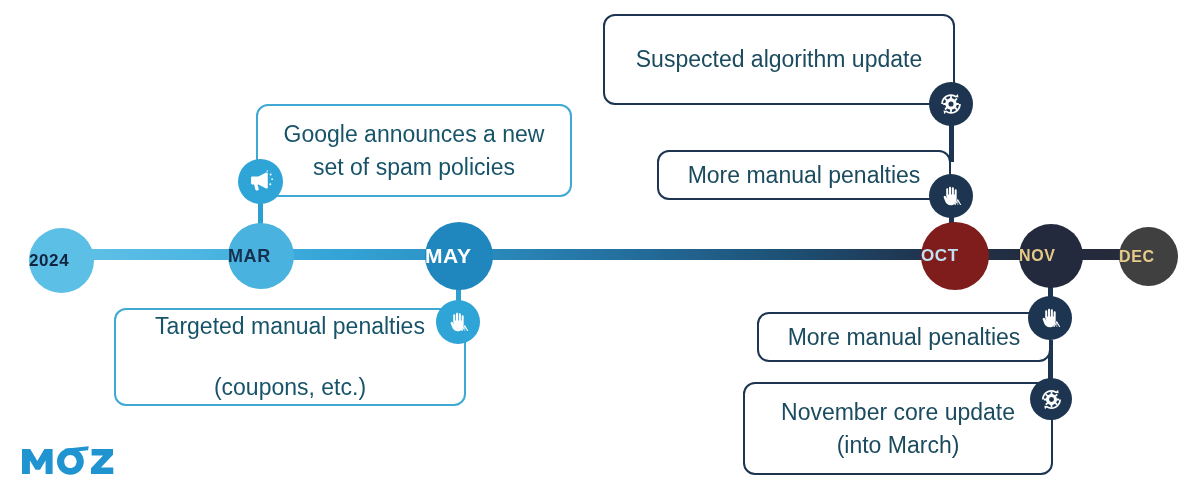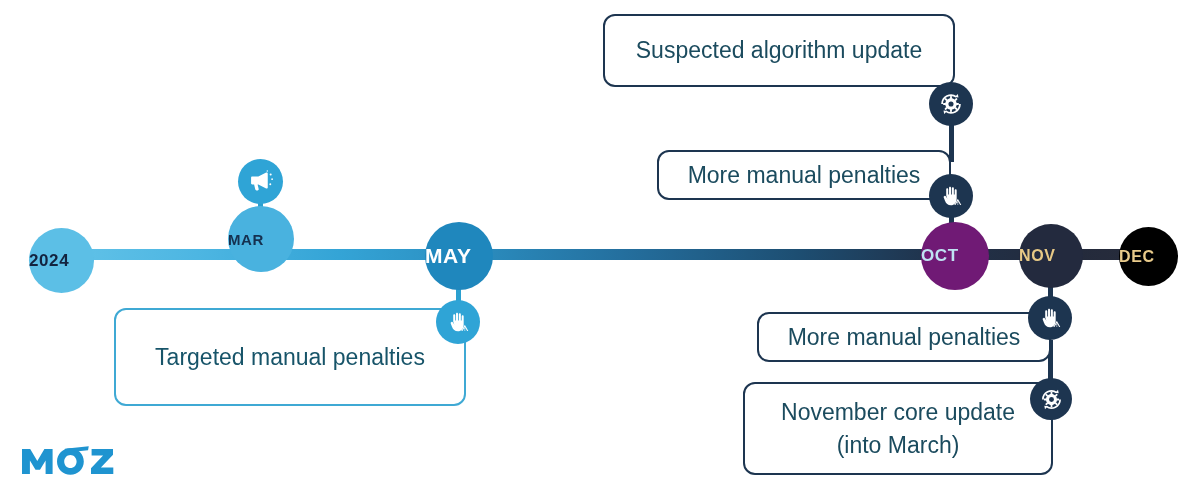--- a/index.html
+++ b/index.html
@@ -49,51 +49,51 @@
     user-select: none;
   }
   .node-2024 {
     left: 29px; top: 228px;
     width: 65px; height: 65px;
     background: #5cbfe6;
     color: #132440;
     font-size: 17px;
   }
   .node-mar {
-    left: 228px; top: 206px;
+    left: 228px; top: 223px;
     width: 66px; height: 66px;
     background: #49b2df;
     color: #15304f;
-    font-size: 15px;
+    font-size: 18px;
   }
   .node-may {
     left: 425px; top: 222px;
     width: 68px; height: 68px;
     background: #1f87bd;
     color: #ffffff;
     font-size: 21px;
   }
   .node-oct {
     left: 921px; top: 222px;
     width: 68px; height: 68px;
-    background: #701a75;
+    background: #7f1d1d;
     color: #bfe2f2;
     font-size: 17px;
   }
   .node-nov {
     left: 1019px; top: 224px;
     width: 64px; height: 64px;
     background: #232a3e;
     color: #e7c986;
     font-size: 16px;
   }
   .node-dec {
     left: 1119px; top: 227px;
     width: 59px; height: 59px;
-    background: #000000;
+    background: #404040;
     color: #e9cb8b;
     font-size: 16px;
   }
 
   
   .stem {
     position: absolute;
     background: #2bA0d0;
   }
   .stem.dark { background: #1d3550; }
@@ -144,51 +144,56 @@
   }
 </style>
 </head>
 <body>
 
 <div id="canvas">
 
   <div class="spine"></div>
 
   <div class="stem" style="left:258px; top:196px; width:5px; height:36px;"></div>
+  <div class="callout light" style="left:256px; top:104px; width:316px; height:93px;">
+    <div class="line">Google announces a new</div>
+    <div class="line">set of spam policies</div>
+  </div>
   <div class="badge light" style="left:238px; top:159px; width:45px; height:45px;">
     <svg width="29" height="29" viewBox="0 0 24 24" aria-hidden="true">
       <path d="M4.2 9.1v4.4c0 .5.4.9.9.9h1.6l1 4.3c.1.4.5.7.9.7h1c.6 0 1-.5.9-1.1l-.9-3.9h.6l6.5 3.3c.6.3 1.3-.1 1.3-.8V5.4c0-.7-.7-1.1-1.3-.8l-6.5 3.3H5.1c-.5 0-.9.4-.9.9z" fill="#ffffff"></path>
       <g fill="#ffffff">
         <circle cx="20.4" cy="6.2" r="0.85"></circle>
         <circle cx="21.6" cy="10.1" r="0.7"></circle>
         <circle cx="20.1" cy="14.2" r="0.8"></circle>
         <circle cx="17.6" cy="3.3" r="0.6"></circle>
       </g>
     </svg>
   </div>
 
   <div class="stem" style="left:456px; top:284px; width:5px; height:24px;"></div>
   <div class="stem" style="left:456px; top:340px; width:5px; height:18px;"></div>
   <div class="callout light" style="left:114px; top:308px; width:352px; height:98px;gap:28px;">
     <div class="line">Targeted manual penalties</div>
+    <div class="line">(coupons, etc.)</div>
   </div>
   <div class="badge light" style="left:436px; top:300px; width:44px; height:44px;">
     <svg width="27" height="27" viewBox="0 0 24 24" aria-hidden="true">
       <path d="M7.3 11.2V5.6c0-.6.4-1 .9-1s.9.4.9 1v4.6h.7V4.3c0-.6.4-1 .9-1s.9.4.9 1v5.9h.7V4.7c0-.6.4-1 .9-1s.9.4.9 1v5.5h.7V6.6c0-.6.4-1 .9-1s.9.4.9 1v7.1c0 3.5-2.1 6.1-5.1 6.1-2.8 0-4.3-1.6-5.3-4.1l-1.1-2.8c-.2-.6.1-1.2.7-1.4.5-.2 1 0 1.3.5l1.2 2.1z" fill="#ffffff"></path>
       <path d="M17.6 14.1l3.1 5.4h-6.2z" fill="#ffffff"></path>
       <path d="M17.6 15.9l2.1 3.6h-4.2z" fill="#2fa4d6"></path>
       <rect x="17.25" y="16.7" width="0.75" height="1.6" fill="#ffffff"></rect>
       <rect x="17.25" y="18.6" width="0.75" height="0.7" fill="#ffffff"></rect>
     </svg>
   </div>
 
   <div class="stem dark" style="left:949px; top:190px; width:5px; height:34px;"></div>
   <div class="stem dark" style="left:949px; top:120px; width:5px; height:42px;"></div>
 
-  <div class="callout" style="left:603px; top:14px; width:352px; height:73px;">
+  <div class="callout" style="left:603px; top:14px; width:352px; height:91px;">
     <div class="line">Suspected algorithm update</div>
   </div>
   <div class="badge dark" style="left:929px; top:82px; width:44px; height:44px;">
     <svg width="28" height="28" viewBox="0 0 24 24" aria-hidden="true">
       <path d="M12 7.1c-2.7 0-4.9 2.2-4.9 4.9s2.2 4.9 4.9 4.9 4.9-2.2 4.9-4.9S14.7 7.1 12 7.1zm0 7.1a2.2 2.2 0 110-4.4 2.2 2.2 0 010 4.4z" fill="#ffffff"></path>
       <g fill="#ffffff">
         <rect x="11.2" y="5.2" width="1.6" height="2.6" rx="0.5"></rect>
         <rect x="11.2" y="16.2" width="1.6" height="2.6" rx="0.5"></rect>
         <rect x="5.2" y="11.2" width="2.6" height="1.6" rx="0.5"></rect>
         <rect x="16.2" y="11.2" width="2.6" height="1.6" rx="0.5"></rect>

